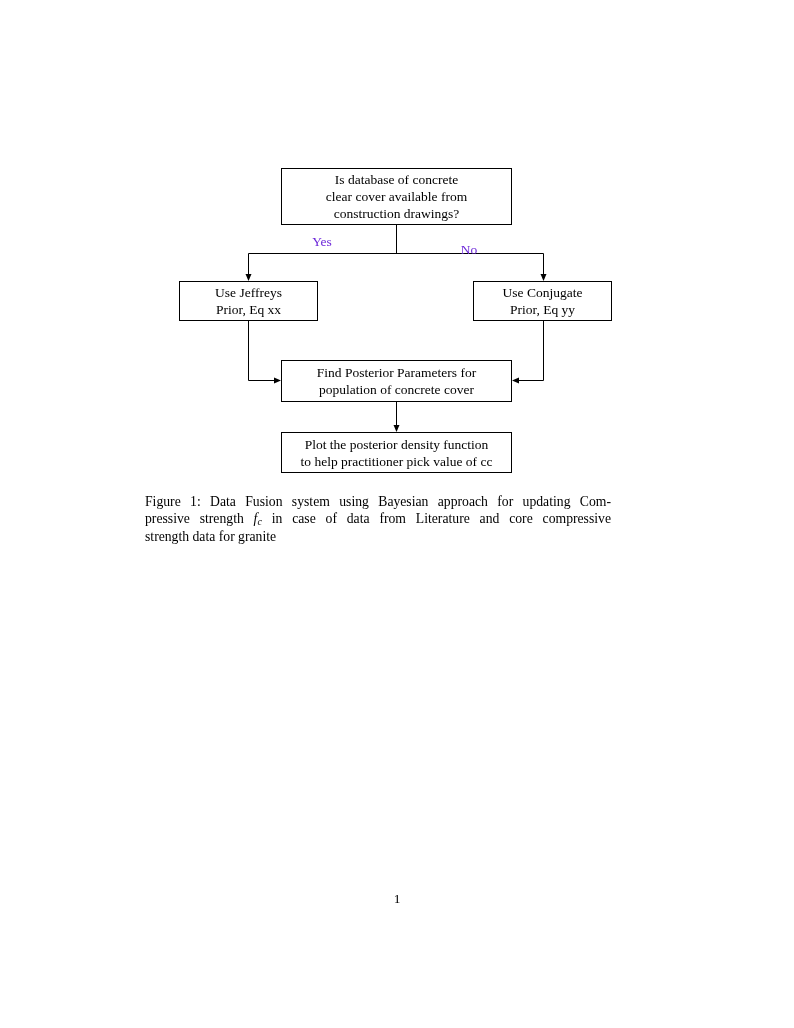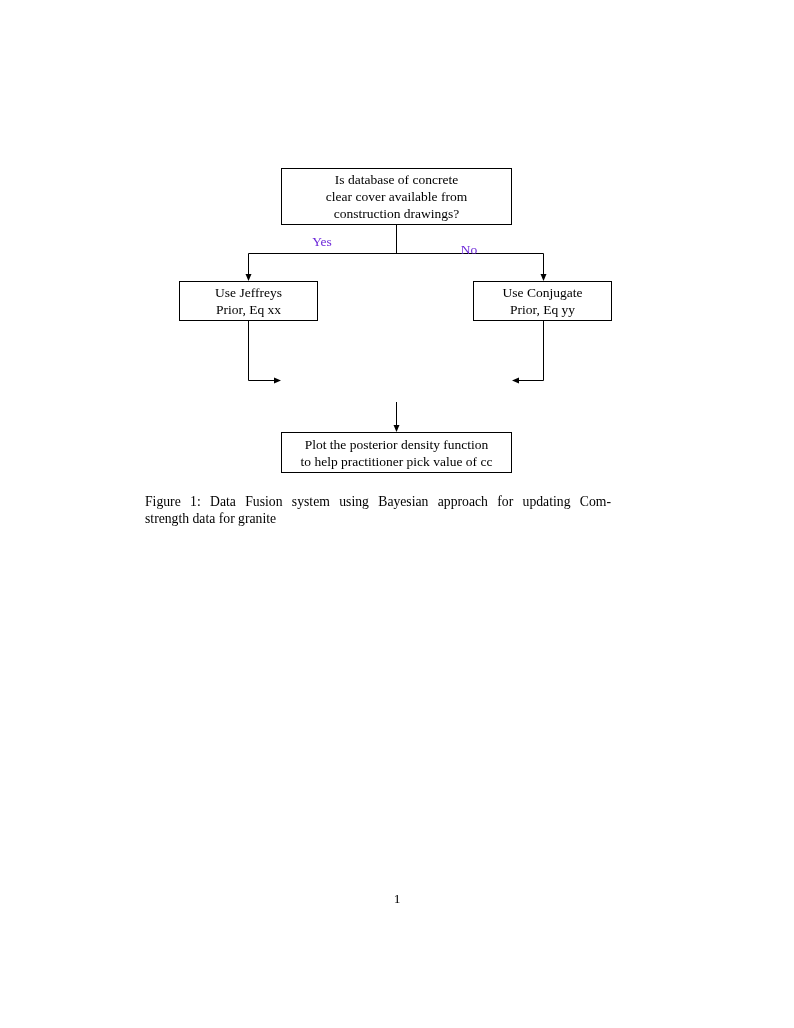--- a/index.html
+++ b/index.html
@@ -128,27 +128,32 @@
     <div class="node jeffreys">
       <span>Use Jeffreys</span>
       <span>Prior, Eq xx</span>
     </div>
 
     <div class="node conjugate">
       <span>Use Conjugate</span>
       <span>Prior, Eq yy</span>
     </div>
 
+    <div class="node posterior">
+      <span>Find Posterior Parameters for</span>
+      <span>population of concrete cover</span>
+    </div>
 
     <div class="node plot">
       <span>Plot the posterior density function</span>
       <span>to help practitioner pick value of cc</span>
     </div>
 
   </div>
 
   <div class="caption">
     <div class="cap-line">Figure 1: Data Fusion system using Bayesian approach for updating Com-</div>
+    <div class="cap-line"><span>pressive strength</span> <span><i>f</i><sub>c</sub></span> <span>in case of data from Literature and core compressive</span></div>
     <div class="cap-line last">strength data for granite</div>
   </div>
 
   <div class="page-number">1</div>
 </div>
 
 </body></html>

